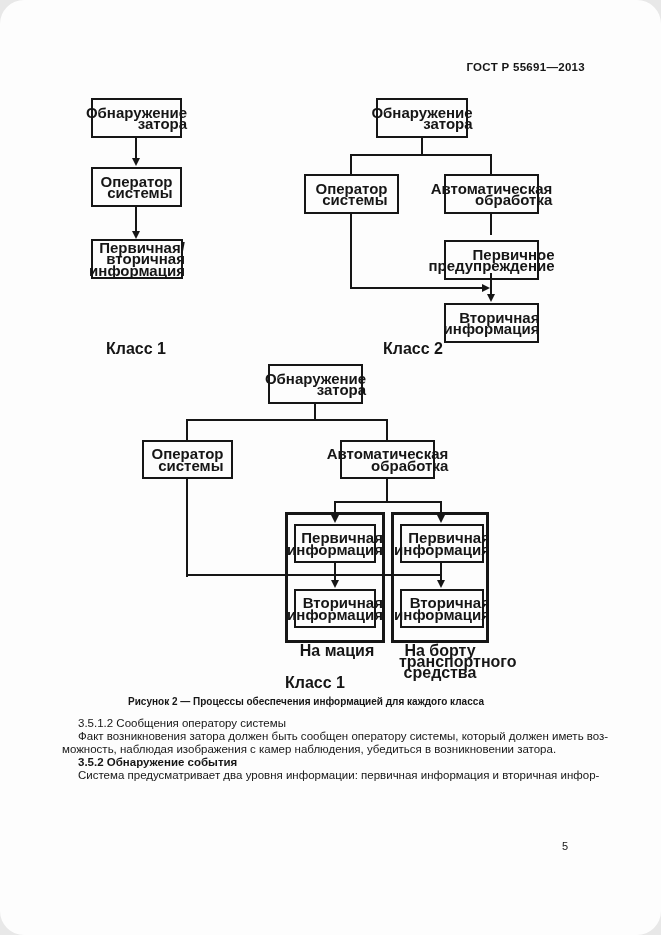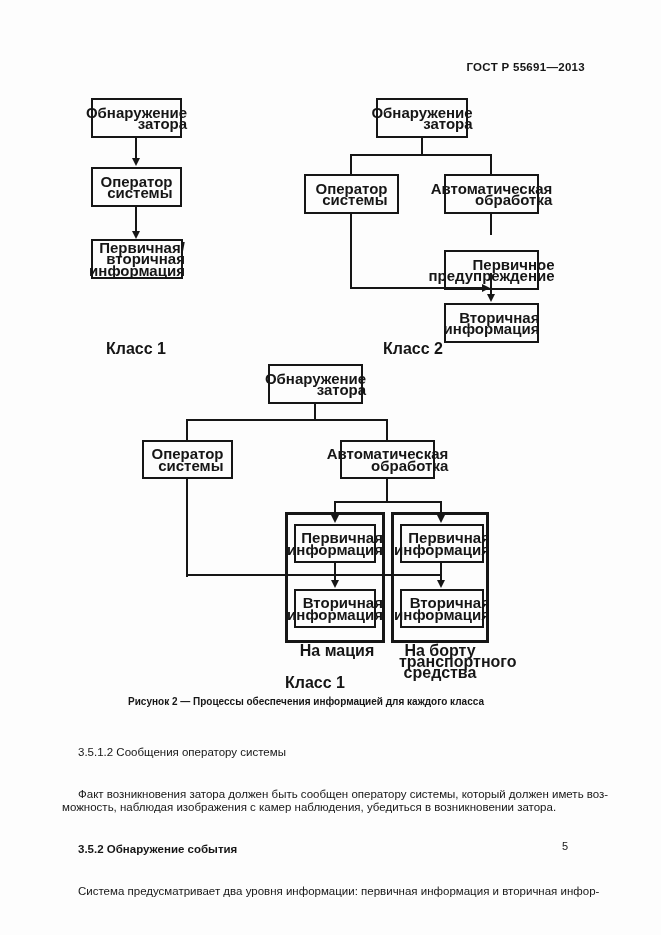--- a/index.html
+++ b/index.html
@@ -1,17 +1,17 @@
 <!DOCTYPE html>
 <html><head>
 <meta charset="utf-8">
 <style>
   html,body{margin:0;padding:0;}
   body{background:#e8e8e8;font-family:"Liberation Sans",sans-serif;}
-  #page{position:relative;width:661px;height:935px;background:#fdfdfd;margin:0 auto;overflow:hidden;color:#161616;}
+  #page{position:relative;width:661px;height:935px;background:#fdfdfd;margin:0 auto;overflow:hidden;color:#161616;border-radius:24px;}
 
   .hdr{position:absolute;left:420px;top:61px;width:165px;text-align:right;
        font-weight:bold;font-size:11.5px;letter-spacing:.3px;}
 
   .box{position:absolute;box-sizing:border-box;border:2px solid #161616;background:#fdfdfd;
        display:flex;align-items:center;justify-content:center;text-align:right;
        font-weight:bold;font-size:15px;line-height:11.5px;white-space:pre-line;}
   .cbox{position:absolute;box-sizing:border-box;border:3px solid #161616;background:transparent;}
 
   .vl,.hl{position:absolute;background:#161616;}
@@ -24,21 +24,21 @@
          border-top:4px solid transparent;border-bottom:4px solid transparent;
          border-left:8px solid #161616;}
 
   .dlabel{position:absolute;text-align:center;font-weight:bold;font-size:16px;line-height:11px;white-space:pre-line;}
 
   .caption{position:absolute;left:33px;top:696px;width:546px;text-align:center;
            font-weight:bold;font-size:10px;}
 
   .bodytext{position:absolute;left:62px;top:717px;width:540px;font-size:11.5px;}
   .bline{height:13px;line-height:13px;white-space:nowrap;}
-  .ind{padding-left:16px;margin-top:29px;}
+  .ind{padding-left:16px;}
   .bld{font-weight:bold;}
 
   .pgnum{position:absolute;left:540px;top:840px;width:28px;text-align:right;font-size:11px;}
 </style>
 </head>
 <body>
 
 <div id="page">
 
   <div class="hdr">ГОСТ Р 55691—2013</div>
@@ -60,21 +60,21 @@
 затора</div>
   <div class="vl" style="left:421px;top:138px;height:17px;"></div>
   <div class="hl" style="left:350px;top:154px;width:142px;"></div>
   <div class="vl" style="left:350px;top:154px;height:21px;"></div>
   <div class="vl" style="left:490px;top:154px;height:21px;"></div>
   <div class="box" style="left:304px;top:174px;width:95px;height:40px;">Оператор
 системы</div>
   <div class="box" style="left:444px;top:174px;width:95px;height:40px;">Автоматическая
 обработка</div>
   <div class="vl" style="left:490px;top:213px;height:22px;"></div>
-  <div class="box" style="left:444px;top:250px;width:95px;height:40px;">Первичное
+  <div class="box" style="left:444px;top:240px;width:95px;height:40px;">Первичное
 предупреждение</div>
   <div class="vl" style="left:490px;top:273px;height:25px;"></div>
   <div class="arr-d" style="left:487px;top:294px;"></div>
   <div class="vl" style="left:350px;top:213px;height:76px;"></div>
   <div class="hl" style="left:350px;top:287px;width:133px;"></div>
   <div class="arr-r" style="left:482px;top:284px;"></div>
   <div class="box" style="left:444px;top:303px;width:95px;height:40px;">Вторичная
 информация</div>
   <div class="dlabel" style="left:373px;top:343px;width:80px;">Класс 2</div>
 

